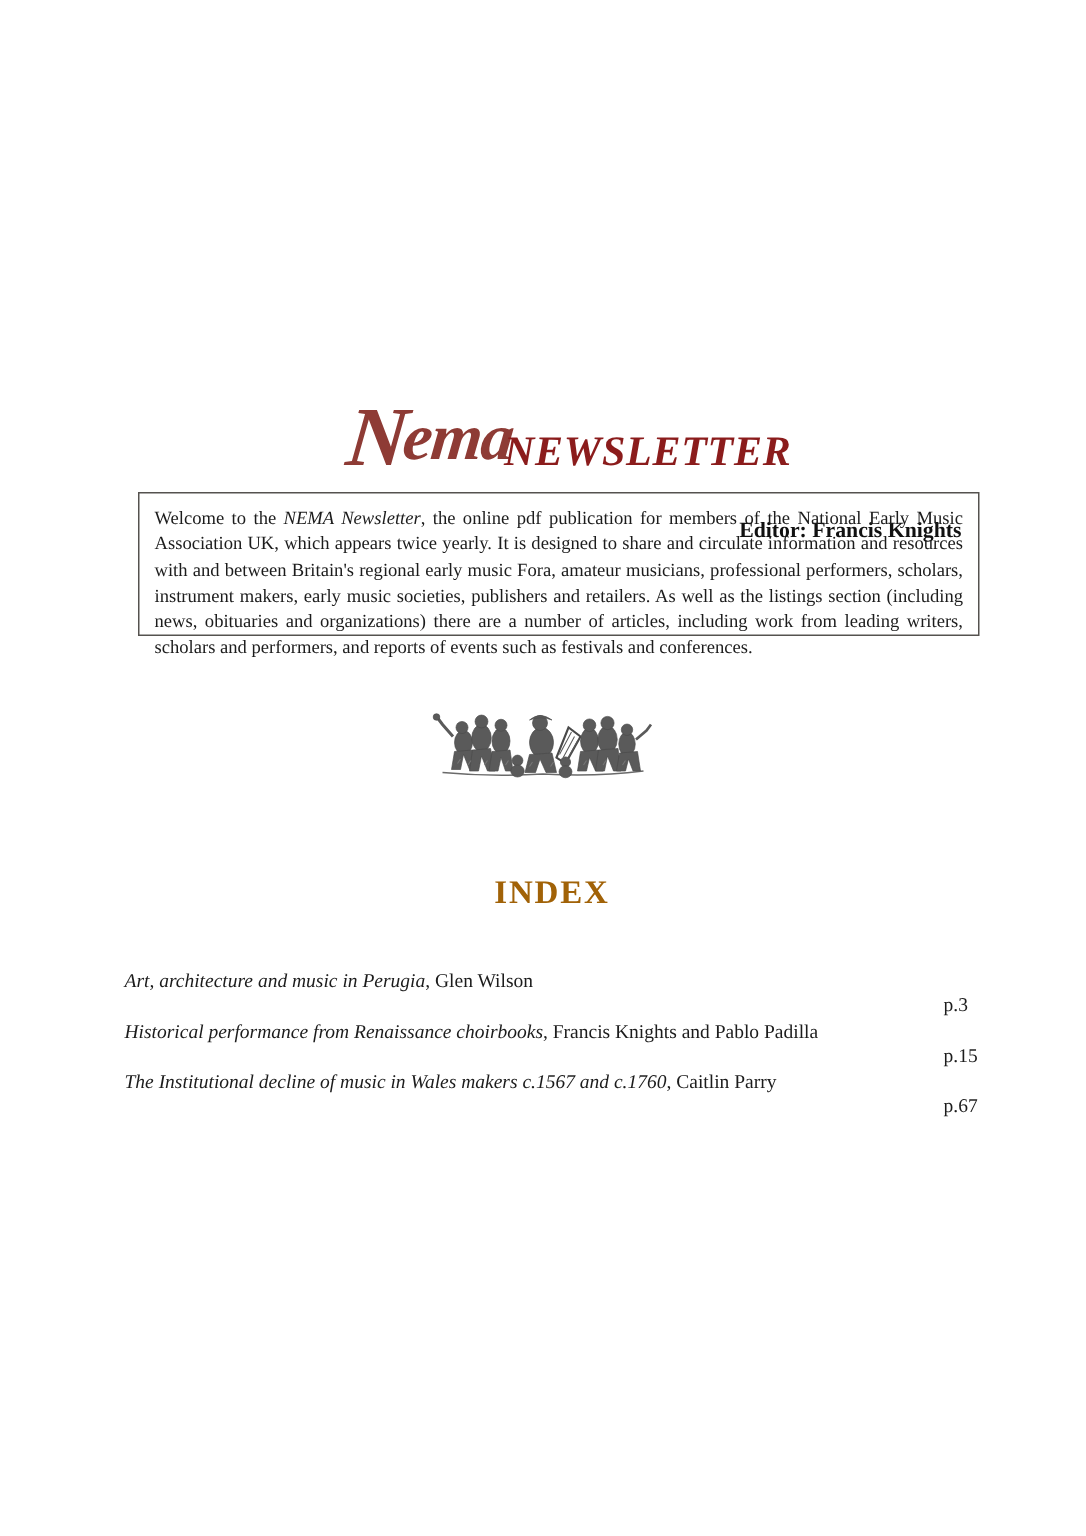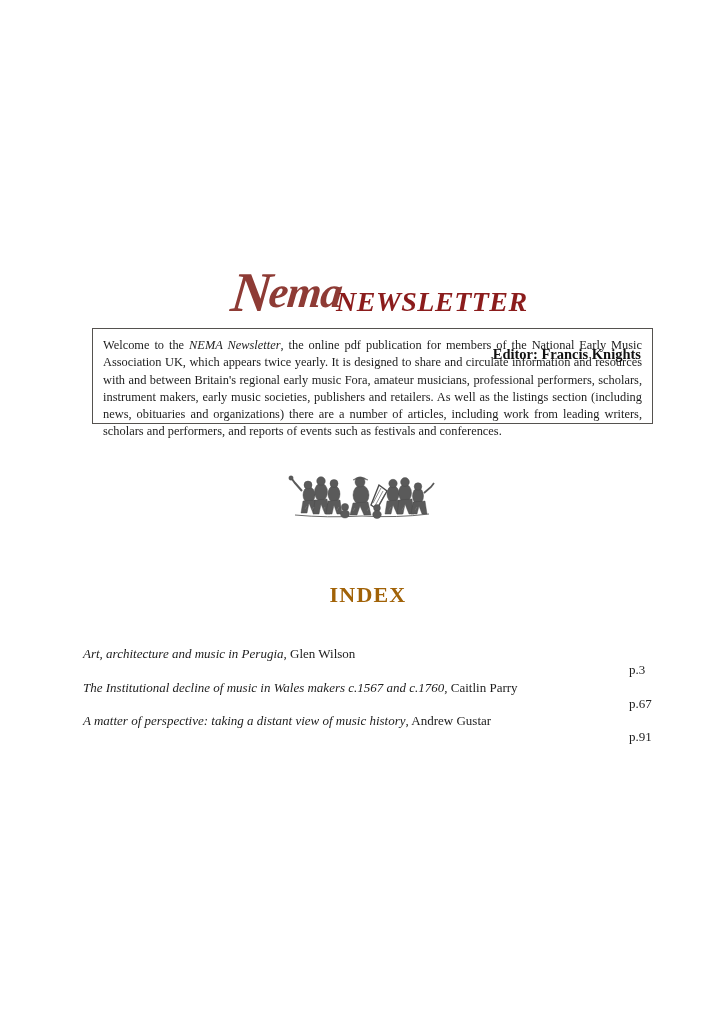--- a/index.html
+++ b/index.html
@@ -240,22 +240,22 @@
   </div>
 
   <div class="index-heading">INDEX</div>
 
   <div class="index-list">
     <div class="index-row">
       <span class="index-title">Art, architecture and music in Perugia</span><span class="index-author">, Glen Wilson</span>
       <span class="index-page">p.3</span>
     </div>
     <div class="index-row">
+      <span class="index-title">Historical performance from Renaissance choirbooks</span><span class="index-author">, Francis Knights and Pablo Padilla</span>
+      <span class="index-page">p.15</span>
+    </div>
+    <div class="index-row">
       <span class="index-title">The Institutional decline of music in Wales makers c.1567 and c.1760</span><span class="index-author">, Caitlin Parry</span>
       <span class="index-page">p.67</span>
     </div>
-    <div class="index-row">
-      <span class="index-title">A matter of perspective: taking a distant view of music history</span><span class="index-author">, Andrew Gustar</span>
-      <span class="index-page">p.91</span>
-    </div>
   </div>
 
 </div>
 
 </body></html>

